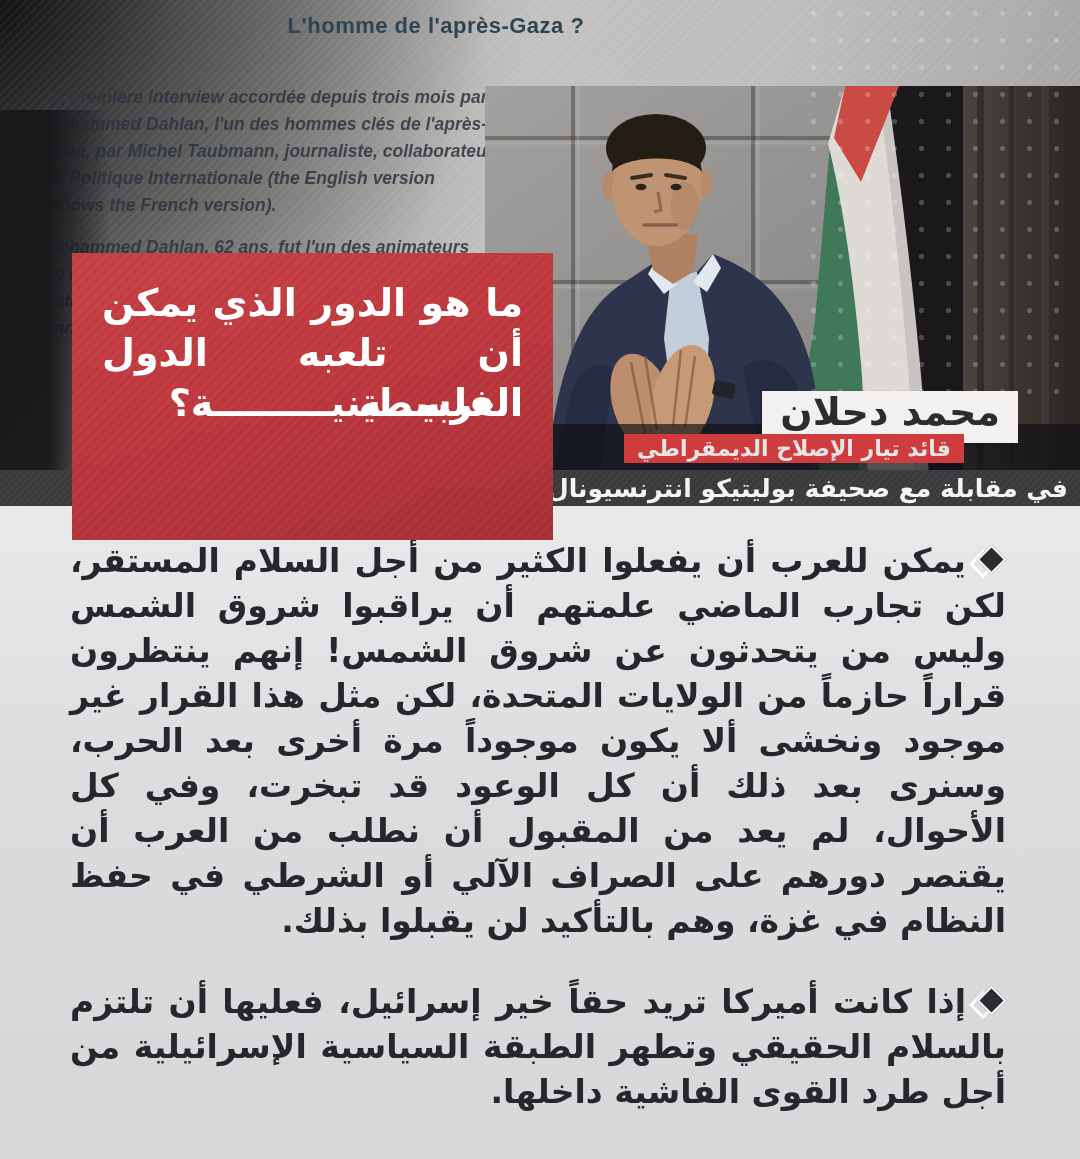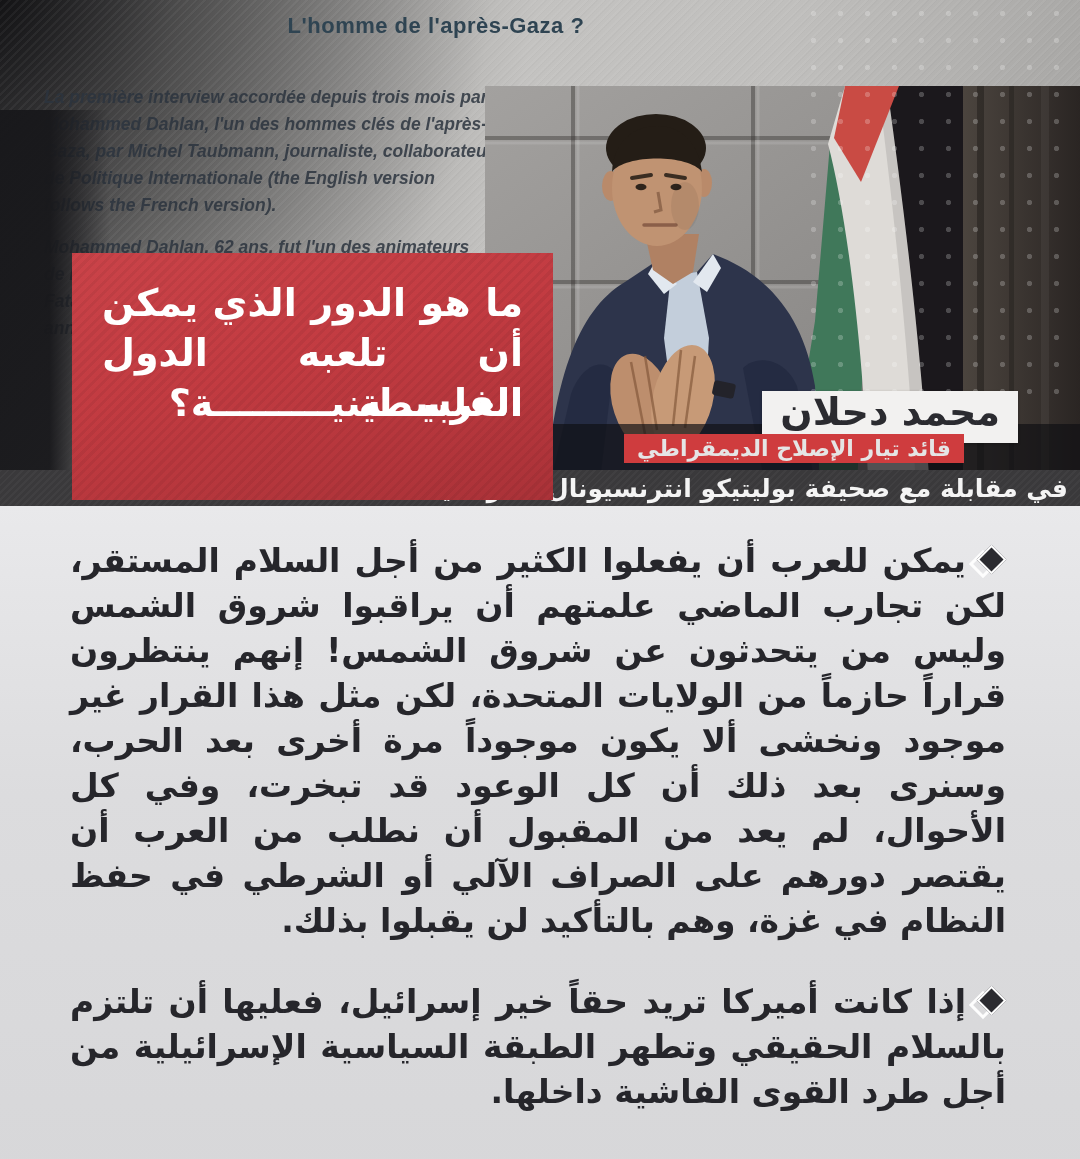--- a/index.html
+++ b/index.html
@@ -54,21 +54,21 @@
   .charcoal-strip::before{
     content:"";position:absolute;inset:0;
     background:repeating-linear-gradient(135deg,rgba(255,255,255,0.03) 0 2px,transparent 2px 5px);
   }
   .context-line{
     position:absolute;right:12px;top:0;height:36px;line-height:37px;
     direction:rtl;color:#f4f4f4;font-weight:bold;font-size:25px;white-space:nowrap;
   }
   
   .question-box{
-    position:absolute;left:72px;top:253px;width:481px;height:247px;z-index:5;
+    position:absolute;left:72px;top:253px;width:481px;height:287px;z-index:5;
     background:linear-gradient(165deg,#ca4349 0%,#c23b41 45%,#aa3238 100%);
     box-sizing:border-box;padding:25px 30px 0 30px;
   }
   .question-box::before{
     content:"";position:absolute;inset:0;
     background:repeating-linear-gradient(135deg,rgba(0,0,0,0.05) 0 3px,transparent 3px 7px);
     pointer-events:none;
   }
   .q-line{
     position:relative;direction:rtl;color:#ffffff;font-weight:bold;

